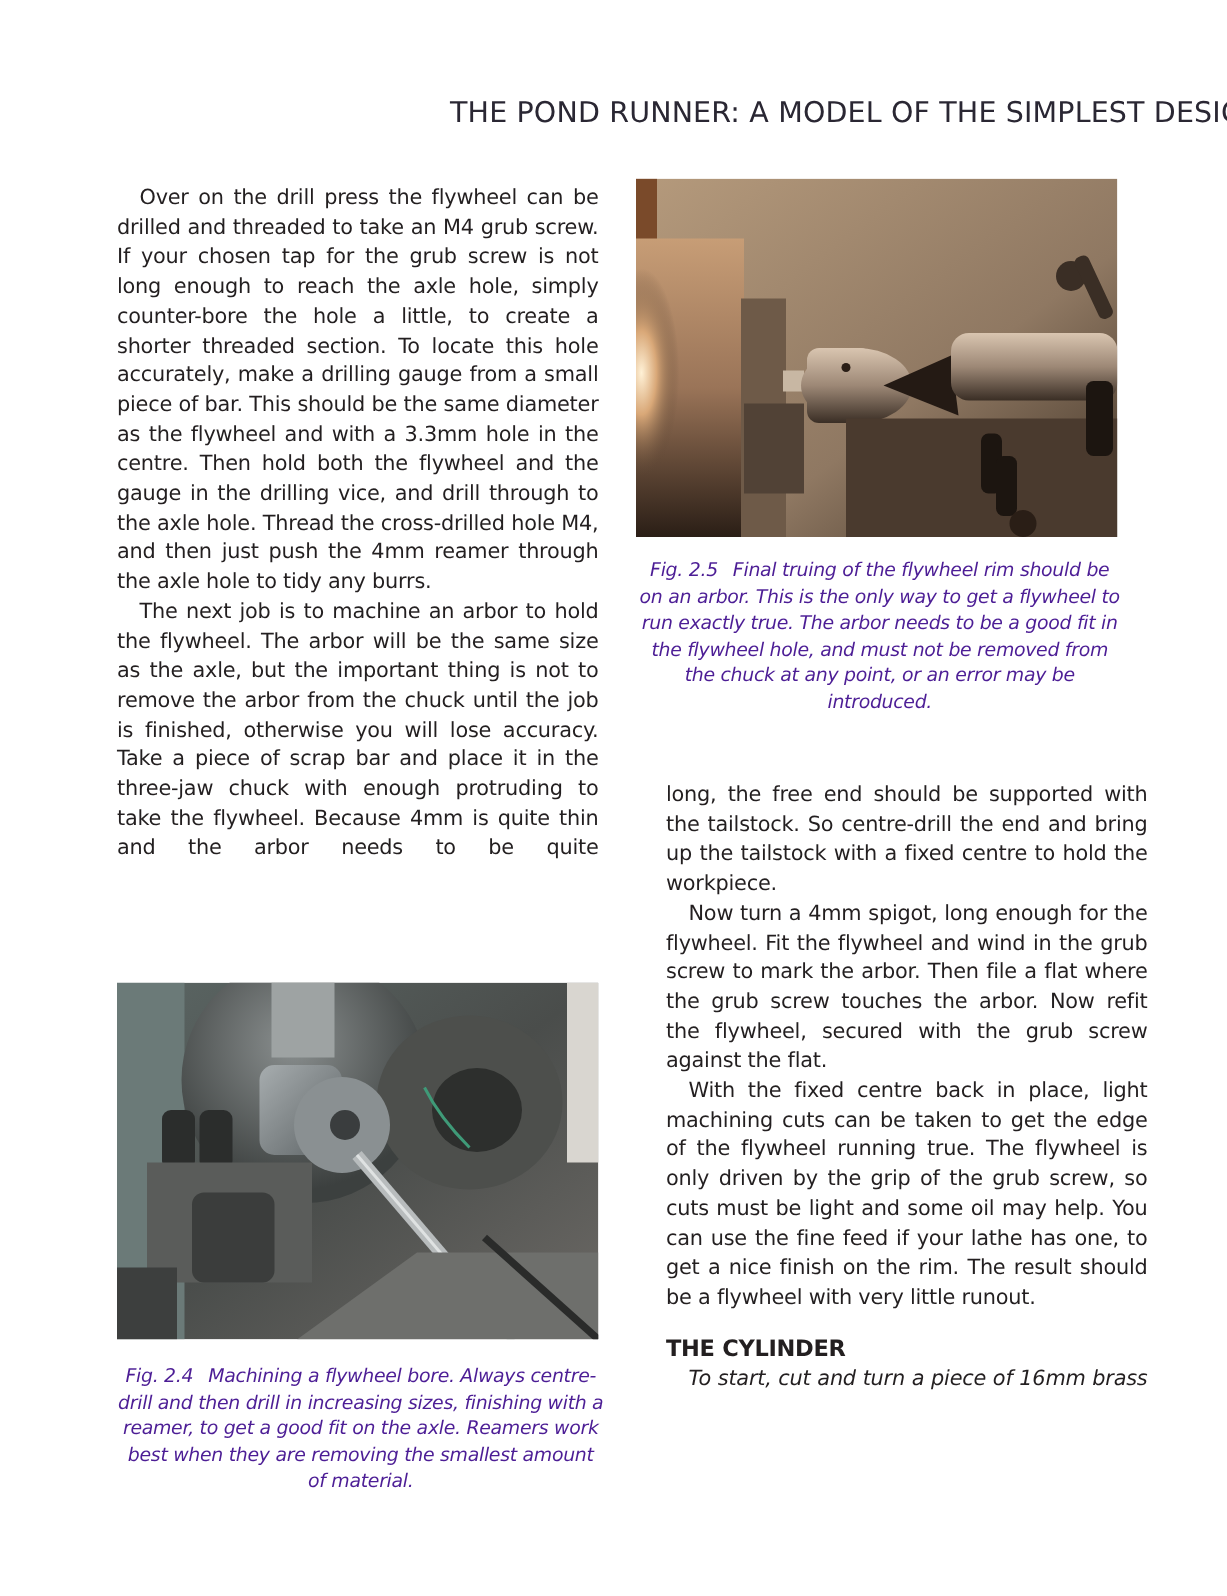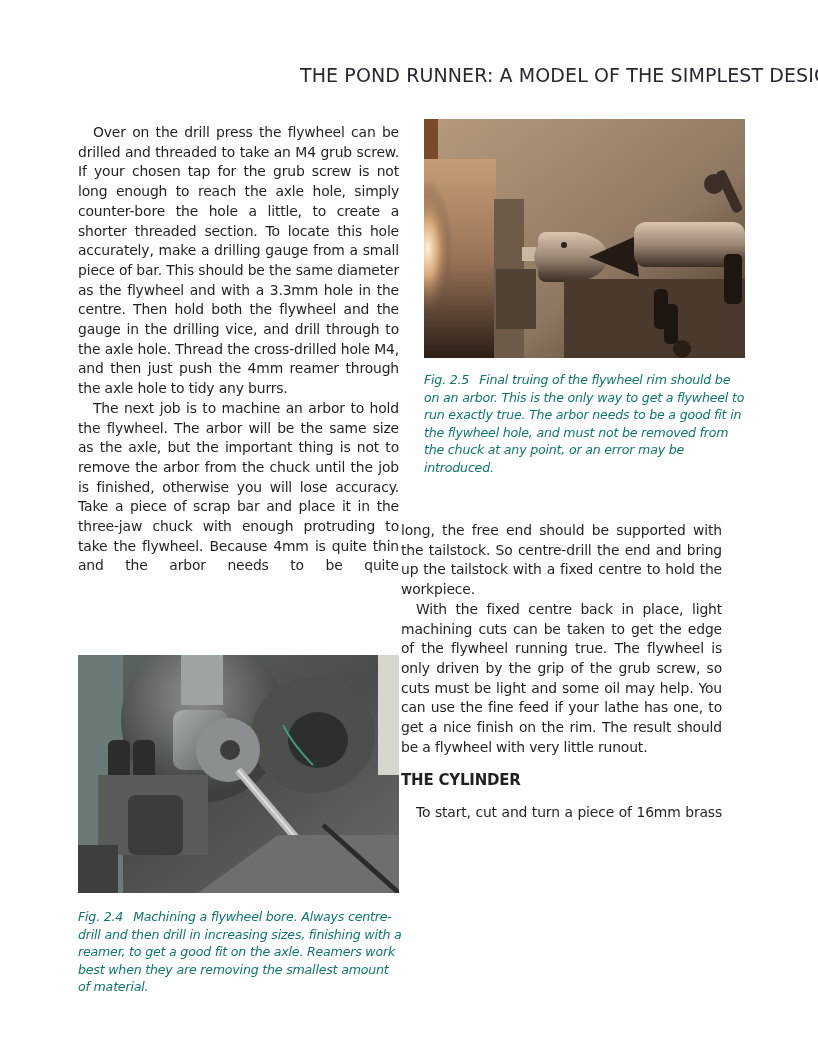--- a/index.html
+++ b/index.html
@@ -7,27 +7,27 @@
          font-family:"DejaVu Sans", sans-serif; color:#231f20; }
   .running-head { position:absolute; top:64px; left:300px; width:446px; text-align:right;
          font-size:19px; letter-spacing:0.1px; color:#2a2733; white-space:nowrap; }
   .running-head .num { margin-left:18px; }
   .col { position:absolute; width:321px; font-size:13.9px; line-height:19.7px;
          text-align:justify; letter-spacing:-0.15px; }
   .col p { margin:0; }
   .col p.indent { text-indent:15px; }
   .col p.lastline { text-align-last:left; }
   #col-left-top { left:78px; top:123px; }
-  #col-right-bottom { left:401px; top:521px; }
-  .heading { font-weight:bold; font-size:15px; line-height:22px; margin:12px 0 12px 0; letter-spacing:-0.2px; }
+  #col-right-bottom { left:444px; top:521px; }
+  .heading { font-weight:bold; font-size:15px; line-height:22px; margin:12px 0 0 0; letter-spacing:-0.2px; }
   .figure { position:absolute; overflow:hidden; }
   #fig25 { left:424px; top:119px; width:321px; height:239px; }
   #fig24 { left:78px; top:655px; width:321px; height:238px; }
   .caption { position:absolute; width:325px; font-style:italic; font-size:12.6px; line-height:17.5px;
-         color:#0f766e; letter-spacing:-0.2px; }
+         color:#4c1d95; letter-spacing:-0.2px;text-align:center; }
   .caption .fig-num { margin-right:10px; }
   #cap25 { left:424px; top:371px; }
   #cap24 { left:78px; top:908px; }
 </style>
 </head>
 <body>
 
 <div class="running-head">
   <span>THE POND RUNNER: A MODEL OF THE SIMPLEST DESIGN</span><span class="num">29</span>
 </div>
@@ -82,23 +82,24 @@
     <circle cx="258" cy="230" r="9" fill="#2a1e16"></circle>
   </svg>
 </div>
 
 <div class="caption" id="cap25">
   <span class="fig-num">Fig. 2.5</span><span>Final truing of the flywheel rim should be on an arbor. This is the only way to get a flywheel to run exactly true. The arbor needs to be a good fit in the flywheel hole, and must not be removed from the chuck at any point, or an error may be introduced.</span>
 </div>
 
 <div class="col" id="col-right-bottom">
   <p class="lastline">long, the free end should be supported with the tailstock. So centre-drill the end and bring up the tailstock with a fixed centre to hold the workpiece.</p>
+  <p class="indent lastline">Now turn a 4mm spigot, long enough for the flywheel. Fit the flywheel and wind in the grub screw to mark the arbor. Then file a flat where the grub screw touches the arbor. Now refit the flywheel, secured with the grub screw against the flat.</p>
   <p class="indent lastline">With the fixed centre back in place, light machining cuts can be taken to get the edge of the flywheel running true. The flywheel is only driven by the grip of the grub screw, so cuts must be light and some oil may help. You can use the fine feed if your lathe has one, to get a nice finish on the rim. The result should be a flywheel with very little runout.</p>
   <h2 class="heading">THE CYLINDER</h2>
-  <p class="indent" style="text-align-last:justify;">To start, cut and turn a piece of 16mm brass</p>
+  <p class="indent" style="text-align-last:justify;font-style:italic;">To start, cut and turn a piece of 16mm brass</p>
 </div>
 
 <div class="figure" id="fig24">
   <svg width="321" height="238" viewBox="0 0 321 238">
     <defs>
       <linearGradient id="bg24" x1="0" y1="0" x2="1" y2="1">
         <stop offset="0" stop-color="#5b6664"></stop>
         <stop offset="0.5" stop-color="#4a4d4b"></stop>
         <stop offset="1" stop-color="#6d6a66"></stop>
       </linearGradient>

